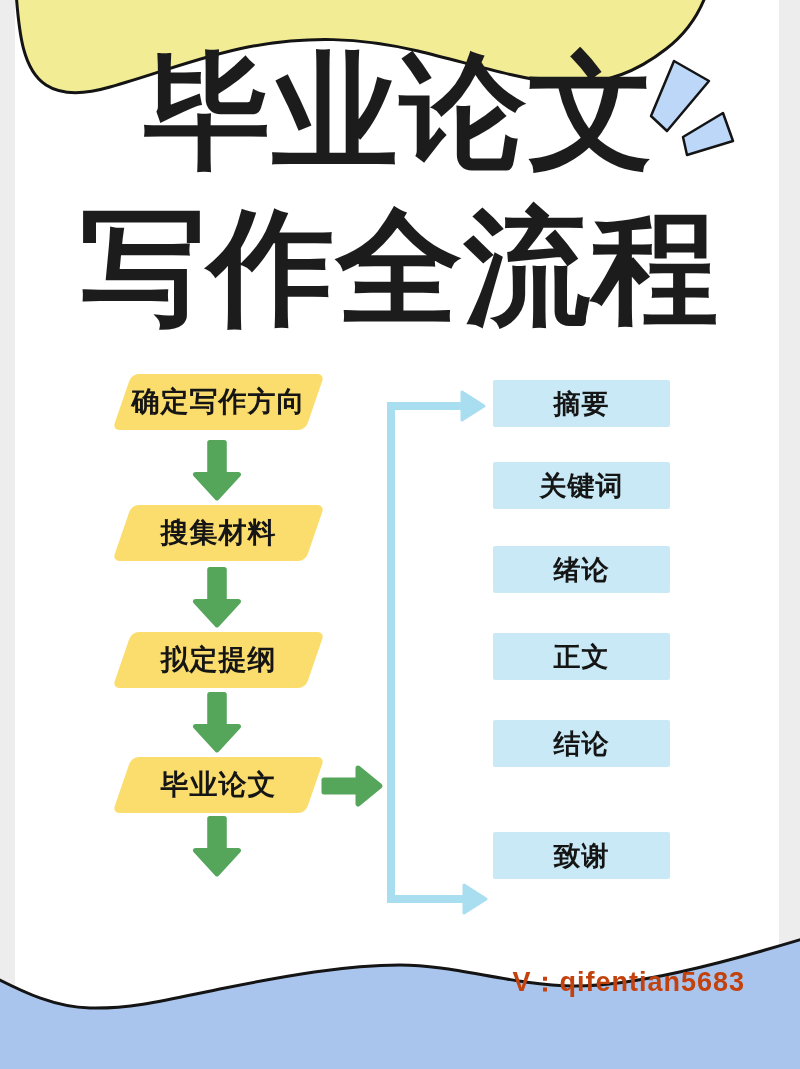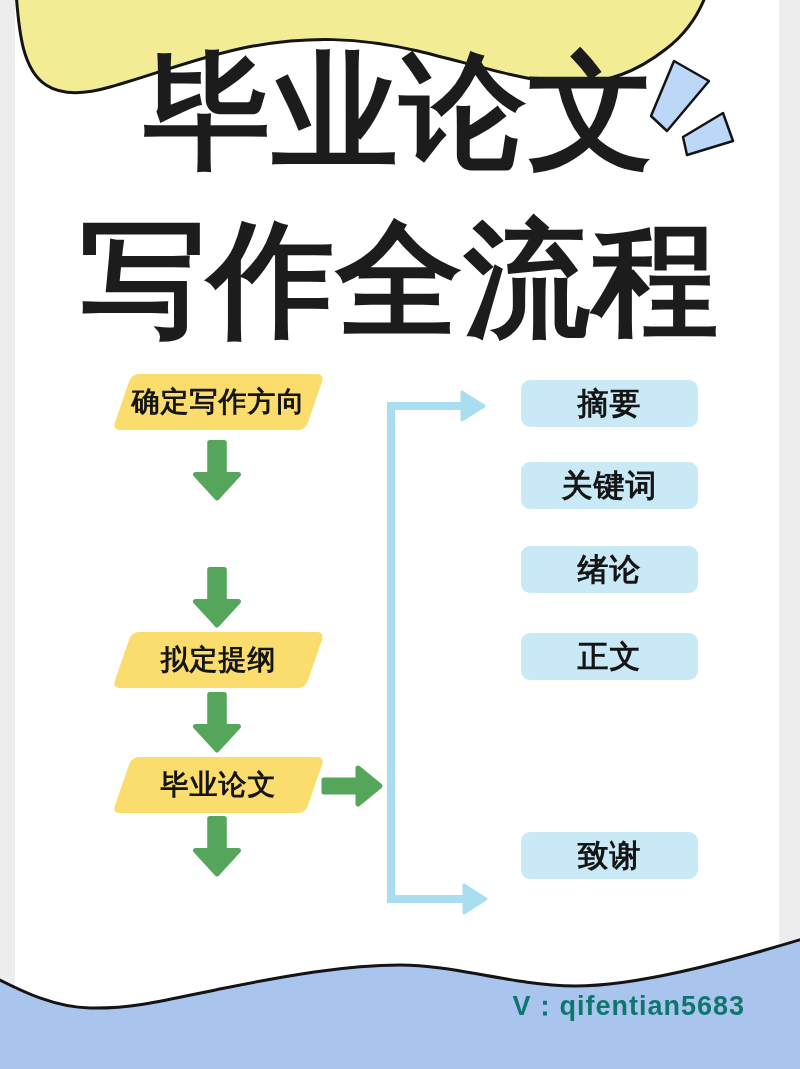--- a/index.html
+++ b/index.html
@@ -9,39 +9,39 @@
 
   .side-strip{position:absolute;top:0;height:1069px;background:#ededed;z-index:0;}
   .side-strip.left{left:0;width:15px;}
   .side-strip.right{left:779px;width:21px;}
 
   svg.decor{position:absolute;left:0;top:0;z-index:1;pointer-events:none;}
 
   .title{position:absolute;left:0;width:800px;text-align:center;z-index:2;
          color:#1c1c1c;font-weight:900;font-size:126px;line-height:1.05;letter-spacing:2px;}
   .title.line1{top:46px;}
-  .title.line2{top:214px;}
+  .title.line2{top:202px;}
 
   .step{position:absolute;left:122px;width:193px;height:56px;z-index:2;}
   .step-bg{position:absolute;left:0;top:0;width:100%;height:100%;
            background:#fbdd6e;border-radius:7px;transform:skewX(-19deg);}
   .step-label{position:absolute;left:0;top:0;width:100%;height:100%;
               display:flex;align-items:center;justify-content:center;
               font-size:28px;font-weight:700;color:#151515;letter-spacing:1px;}
 
   .down-arrow{position:absolute;left:188px;width:58px;height:64px;z-index:2;}
   .right-arrow{position:absolute;left:320px;top:764px;width:64px;height:44px;z-index:2;}
 
   .section{position:absolute;left:493px;width:177px;height:47px;z-index:2;
-           background:#c8e9f5;border-radius:9px;
+           background:#c8e9f5;border-radius:2px;
            display:flex;align-items:center;justify-content:center;
-           font-size:31px;font-weight:700;color:#151515;letter-spacing:1px;margin-left:28px;}
+           font-size:27px;font-weight:700;color:#151515;letter-spacing:1px;}
 
-  .footer-contact{position:absolute;top:988px;right:55px;z-index:3;
-                  font-size:27px;font-weight:700;color:#0f766e;letter-spacing:1px;}
+  .footer-contact{position:absolute;top:964px;right:55px;z-index:3;
+                  font-size:27px;font-weight:700;color:#c2410c;letter-spacing:1px;}
 </style>
 </head>
 <body>
 
 <div class="canvas">
 
   <div class="side-strip left"></div>
   <div class="side-strip right"></div>
 
   <svg class="decor" width="800" height="1069" viewBox="0 0 800 1069">
@@ -64,20 +64,24 @@
              C 635 986 720 964 806 938 L 806 1075 L -6 1075 Z" fill="#a9c5ed" stroke="#141414" stroke-width="3"></path>
   </svg>
 
   <div class="title line1">毕业论文</div>
   <div class="title line2">写作全流程</div>
 
   <div class="step" style="top:374px">
     <div class="step-bg"></div>
     <div class="step-label">确定写作方向</div>
   </div>
+  <div class="step" style="top:505px">
+    <div class="step-bg"></div>
+    <div class="step-label">搜集材料</div>
+  </div>
   <div class="step" style="top:632px">
     <div class="step-bg"></div>
     <div class="step-label">拟定提纲</div>
   </div>
   <div class="step" style="top:757px">
     <div class="step-bg"></div>
     <div class="step-label">毕业论文</div>
   </div>
 
   <svg class="down-arrow" style="top:439px" viewBox="0 0 64 72">
@@ -94,17 +98,18 @@
   </svg>
 
   <svg class="right-arrow" viewBox="0 0 64 44">
     <path d="M4 16 L38 16 L38 4 L60 22 L38 40 L38 28 L4 28 Z" fill="#55a65b" stroke="#55a65b" stroke-width="5" stroke-linejoin="round"></path>
   </svg>
 
   <div class="section" style="top:380px">摘要</div>
   <div class="section" style="top:462px">关键词</div>
   <div class="section" style="top:546px">绪论</div>
   <div class="section" style="top:633px">正文</div>
+  <div class="section" style="top:720px">结论</div>
   <div class="section" style="top:832px">致谢</div>
 
   <div class="footer-contact">V：qifentian5683</div>
 
 </div>
 
 </body></html>

